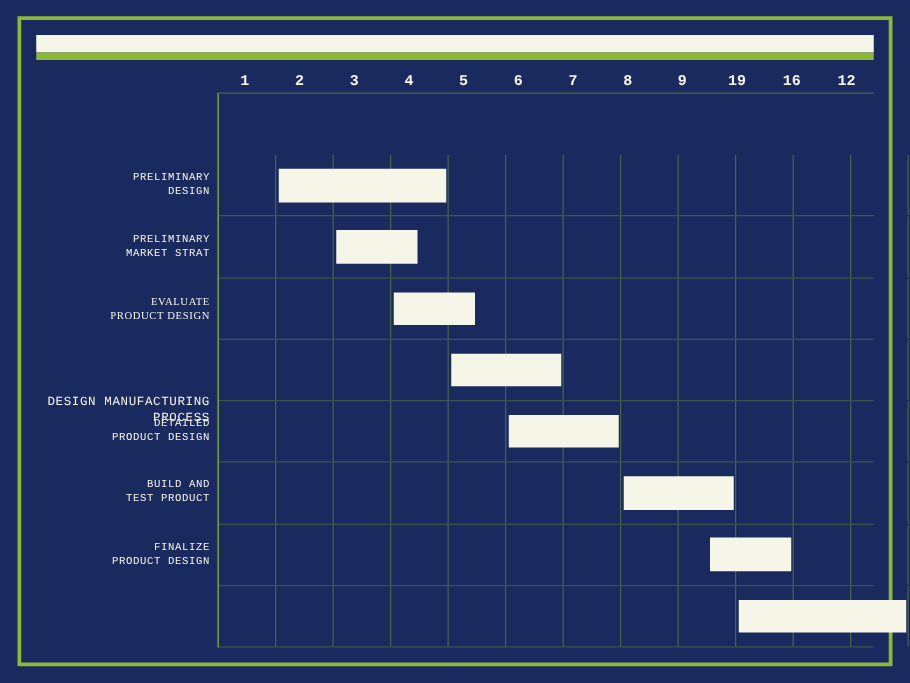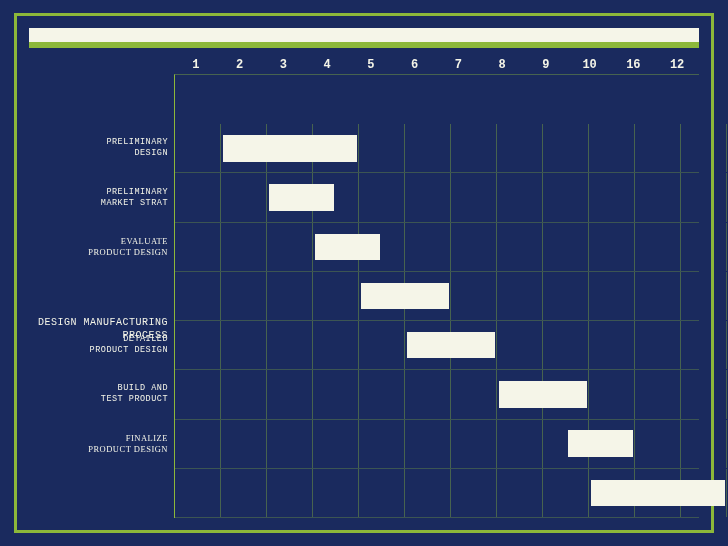--- a/index.html
+++ b/index.html
@@ -110,21 +110,21 @@
     <div class="column-headers" id="col-headers">
         <div class="col-header">1</div>
         <div class="col-header">2</div>
         <div class="col-header">3</div>
         <div class="col-header">4</div>
         <div class="col-header">5</div>
         <div class="col-header">6</div>
         <div class="col-header">7</div>
         <div class="col-header">8</div>
         <div class="col-header">9</div>
-        <div class="col-header">10</div>
+        <div class="col-header">19</div>
         <div class="col-header">16</div>
         <div class="col-header">12</div>
       </div>
     <div style="flex:1; position:relative; margin-left:145px;">
       <div id="gantt-inner" style="position: relative; width: 100%; height: 100%; border-left: 1px solid rgb(140, 184, 58); border-top: 1px solid rgba(140, 184, 58, 0.4);">
           <div class="gantt-row" style="position: absolute; width: 100%; top: 11.1111%; height: 11.1111%; border-bottom: 1px solid rgba(140, 184, 58, 0.3); box-sizing: border-box;">
             <div class="gantt-cell" style="position: absolute; left: 0px; width: 46px; height: 100%; border-right: 1px solid rgba(140, 184, 58, 0.4);"></div>
             <div class="gantt-cell" style="position: absolute; left: 46px; width: 46px; height: 100%; border-right: 1px solid rgba(140, 184, 58, 0.4);"></div>
             <div class="gantt-cell" style="position: absolute; left: 92px; width: 46px; height: 100%; border-right: 1px solid rgba(140, 184, 58, 0.4);"></div>
             <div class="gantt-cell" style="position: absolute; left: 138px; width: 46px; height: 100%; border-right: 1px solid rgba(140, 184, 58, 0.4);"></div>
@@ -231,21 +231,21 @@
             <div class="gantt-cell" style="position: absolute; left: 92px; width: 46px; height: 100%; border-right: 1px solid rgba(140, 184, 58, 0.4);"></div>
             <div class="gantt-cell" style="position: absolute; left: 138px; width: 46px; height: 100%; border-right: 1px solid rgba(140, 184, 58, 0.4);"></div>
             <div class="gantt-cell" style="position: absolute; left: 184px; width: 46px; height: 100%; border-right: 1px solid rgba(140, 184, 58, 0.4);"></div>
             <div class="gantt-cell" style="position: absolute; left: 230px; width: 46px; height: 100%; border-right: 1px solid rgba(140, 184, 58, 0.4);"></div>
             <div class="gantt-cell" style="position: absolute; left: 276px; width: 46px; height: 100%; border-right: 1px solid rgba(140, 184, 58, 0.4);"></div>
             <div class="gantt-cell" style="position: absolute; left: 322px; width: 46px; height: 100%; border-right: 1px solid rgba(140, 184, 58, 0.4);"></div>
             <div class="gantt-cell" style="position: absolute; left: 368px; width: 46px; height: 100%; border-right: 1px solid rgba(140, 184, 58, 0.4);"></div>
             <div class="gantt-cell" style="position: absolute; left: 414px; width: 46px; height: 100%; border-right: 1px solid rgba(140, 184, 58, 0.4);"></div>
             <div class="gantt-cell" style="position: absolute; left: 460px; width: 46px; height: 100%; border-right: 1px solid rgba(140, 184, 58, 0.4);"></div>
             <div class="gantt-cell" style="position: absolute; left: 506px; width: 46px; height: 100%; border-right: 1px solid rgba(140, 184, 58, 0.4);"></div>
-            <div class="row-labels" style="position: absolute; left: -145px; width: 138px; text-align: right; color: rgb(245, 245, 232); font-size: 8.5px; line-height: 1.3; letter-spacing: 0.5px; top: 50%; transform: translateY(-50%); white-space: pre-line; font-family: Liberation Serif, serif;">FINALIZE
+            <div class="row-labels" style="position: absolute; left: -145px; width: 138px; text-align: right; color: rgb(245, 245, 232); font-size: 8.5px; line-height: 1.3; letter-spacing: 0.5px; top: 50%; transform: translateY(-50%); white-space: pre-line;">FINALIZE
 PRODUCT DESIGN</div>
             <div class="bar" style="position: absolute; left: 393px; width: 65px; height: 55%; top: 22.5%; background-color: rgb(245, 245, 232); z-index: 2;"></div>
           </div>
           <div class="gantt-row" style="position: absolute; width: 100%; top: 88.8889%; height: 11.1111%; border-bottom: 1px solid rgba(140, 184, 58, 0.3); box-sizing: border-box;">
             <div class="gantt-cell" style="position: absolute; left: 0px; width: 46px; height: 100%; border-right: 1px solid rgba(140, 184, 58, 0.4);"></div>
             <div class="gantt-cell" style="position: absolute; left: 46px; width: 46px; height: 100%; border-right: 1px solid rgba(140, 184, 58, 0.4);"></div>
             <div class="gantt-cell" style="position: absolute; left: 92px; width: 46px; height: 100%; border-right: 1px solid rgba(140, 184, 58, 0.4);"></div>
             <div class="gantt-cell" style="position: absolute; left: 138px; width: 46px; height: 100%; border-right: 1px solid rgba(140, 184, 58, 0.4);"></div>
             <div class="gantt-cell" style="position: absolute; left: 184px; width: 46px; height: 100%; border-right: 1px solid rgba(140, 184, 58, 0.4);"></div>
             <div class="gantt-cell" style="position: absolute; left: 230px; width: 46px; height: 100%; border-right: 1px solid rgba(140, 184, 58, 0.4);"></div>

